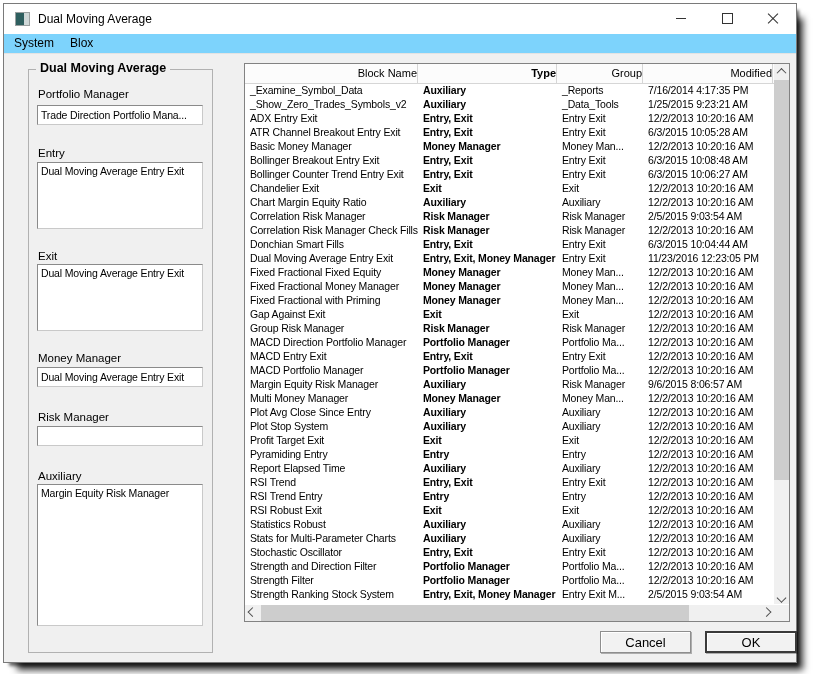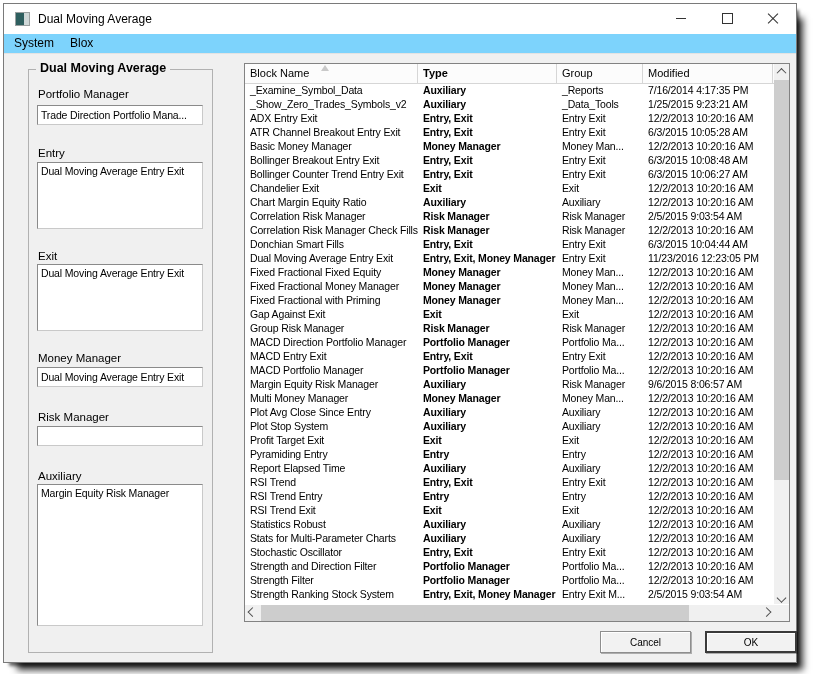--- a/index.html
+++ b/index.html
@@ -68,21 +68,21 @@
   .f5-label{top:400px;} .f5-ctl{top:414px;height:142px;}
   
   .listview{
     position:absolute;left:240px;top:9px;width:546px;height:559px;
     background:#fff;border:1px solid #828282;box-sizing:border-box;
   }
   .lv-header{display:flex;height:19px;background:#fcfcfc;border-bottom:1px solid #d6d6d6;}
   .hc{
     box-sizing:border-box;border-right:1px solid #d6d6d6;
     font-size:11px;line-height:18px;padding-left:5px;white-space:nowrap;overflow:hidden;
-    display:flex;align-items:flex-start;
+    display:flex;align-items:flex-end;flex-direction:column;
   }
   .hc .hc-text{line-height:18px;}
   .sort-arrow{
     width:0;height:0;margin-left:12px;margin-top:1px;
     border-left:4px solid transparent;border-right:4px solid transparent;
     border-bottom:6px solid #c9c9c9;
   }
   .c0{width:173px;} .c1{width:139px;font-weight:bold;} .c2{width:86px;} .c3{width:130px;}
   .lv-rows{position:absolute;left:0;top:19px;width:529px;height:521px;overflow:hidden;}
   .lv-row{display:flex;height:14px;}
@@ -106,21 +106,21 @@
   .sb-corner{position:absolute;right:0;bottom:0;width:15px;height:16px;background:#f0f0f0;}
   .chev{width:6px;height:6px;border:solid #4d4d4d;border-width:1.5px 1.5px 0 0;display:inline-block;}
   .chev-up{transform:rotate(-45deg) translate(-1px,1px);}
   .chev-down{transform:rotate(135deg) translate(1px,-1px);}
   .chev-left{transform:rotate(-135deg) translate(1px,1px);}
   .chev-right{transform:rotate(45deg) translate(-1px,-1px);}
   
   .btn{
     position:absolute;height:22px;background:#f2f2f2;
     border:1px solid #8e8e8e;box-sizing:border-box;
-    font-family:"Liberation Sans", sans-serif;font-size:10px;color:#000;
+    font-family:"Liberation Sans", sans-serif;font-size:13px;color:#000;
     box-shadow:1px 1px 0 rgba(0,0,0,0.28), inset 1px 1px 0 #ffffff;
     display:flex;align-items:center;justify-content:center;padding:0;
   }
   .btn-cancel{left:596px;top:577px;width:91px;}
   .btn-ok{left:701px;top:577px;width:92px;border:2px solid #3a3a3a;}
 </style>
 </head>
 <body>
 
 <div class="dialog">
@@ -371,21 +371,21 @@
             <div class="lv-cell c2">Entry Exit</div>
             <div class="lv-cell c3">12/2/2013 10:20:16 AM</div>
           </div>
           <div class="lv-row">
             <div class="lv-cell c0">RSI Trend Entry</div>
             <div class="lv-cell c1">Entry</div>
             <div class="lv-cell c2">Entry</div>
             <div class="lv-cell c3">12/2/2013 10:20:16 AM</div>
           </div>
           <div class="lv-row">
-            <div class="lv-cell c0">RSI Trend Exit</div>
+            <div class="lv-cell c0">RSI Robust Exit</div>
             <div class="lv-cell c1">Exit</div>
             <div class="lv-cell c2">Exit</div>
             <div class="lv-cell c3">12/2/2013 10:20:16 AM</div>
           </div>
           <div class="lv-row">
             <div class="lv-cell c0">Statistics Robust</div>
             <div class="lv-cell c1">Auxiliary</div>
             <div class="lv-cell c2">Auxiliary</div>
             <div class="lv-cell c3">12/2/2013 10:20:16 AM</div>
           </div>

